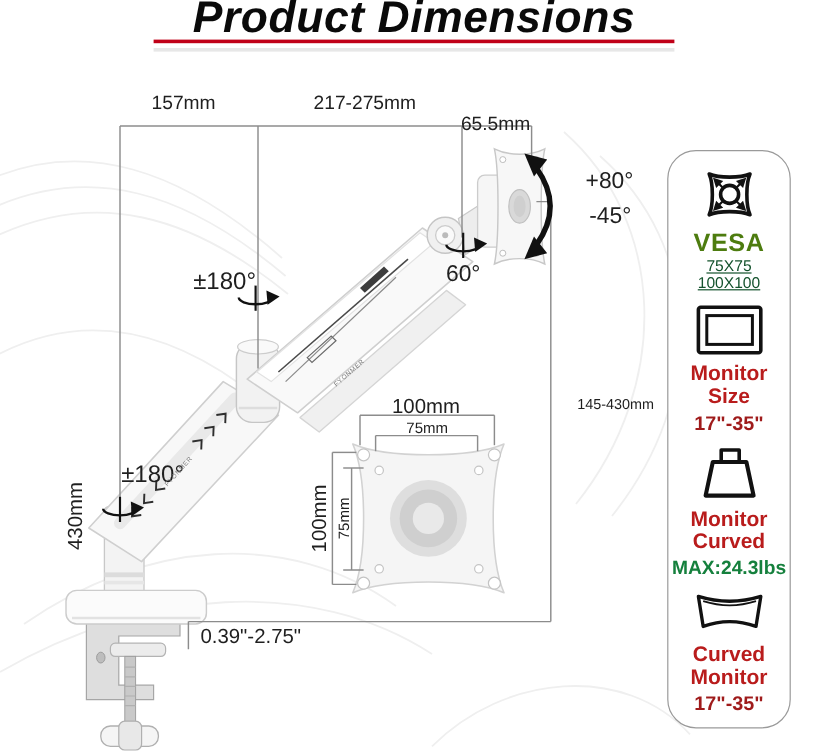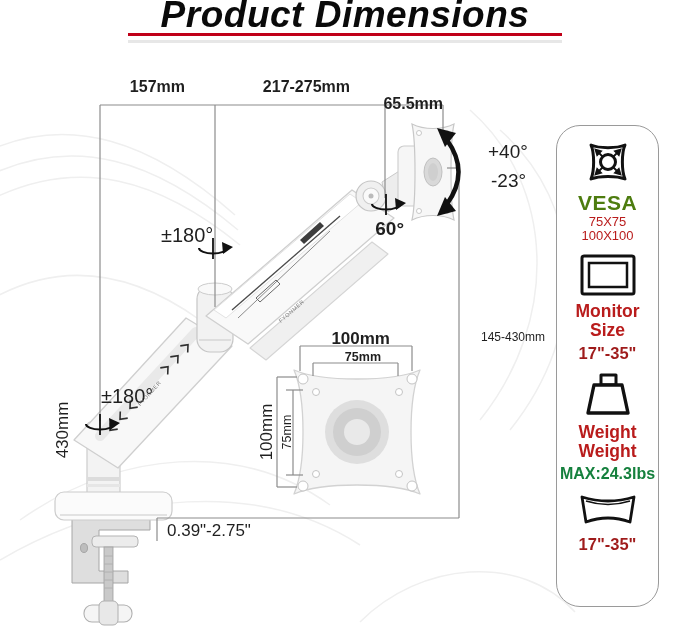--- a/index.html
+++ b/index.html
@@ -5,37 +5,37 @@
   html,body{margin:0;padding:0;}
   body{
     width:679px;height:629px;position:relative;overflow:hidden;
     background:#ffffff;font-family:"Liberation Sans",sans-serif;
   }
   .abs{position:absolute;}
   .lbl{position:absolute;color:#1f1f1f;white-space:nowrap;line-height:1;}
   .dimlbl{font-size:16px;}
   .biglbl{font-size:19px;}
   .rot{transform:rotate(-90deg);transform-origin:center center;text-align:center;}
-  .ctr{text-align:right;font-weight:bold;}
+  .ctr{text-align:center;}
   #title{
     left:128px;top:-6px;width:434px;text-align:center;
     font-size:37px;font-weight:800;font-style:italic;letter-spacing:.5px;color:#0a0a0a;
   }
   #title-underline{left:128px;top:33px;width:434px;height:3px;background:#c00018;}
   #title-underline2{left:128px;top:40px;width:434px;height:3px;background:#e7e7e7;}
   .brandtxt{font-size:5.5px;color:#7d7d7d;letter-spacing:.6px;text-align:center;}
   
   #panel{
     position:absolute;left:556px;top:125px;width:101px;height:480px;
     border:1.6px solid #9a9a9a;border-radius:24px;background:#fff;
   }
   .spec{position:absolute;left:0;width:100%;text-align:center;}
   .spec svg{display:block;margin:0 auto;}
   .spec-title{font-size:17.5px;font-weight:bold;color:#b91c1c;line-height:1.06;margin-top:6px;}
-  .spec-sub{font-size:13px;color:#b91c1c;line-height:1.1;}
+  .spec-sub{font-size:13px;color:#14532d;line-height:1.1;text-decoration:underline;}
   .spec-val{font-size:16.5px;font-weight:bold;color:#9f1b1b;margin-top:5px;}
   .spec-val.max{color:#15803d;font-size:16px;}
   #spec-vesa-title{font-size:21px;font-weight:800;color:#4d7c0f;margin-top:3px;letter-spacing:.5px;}
 </style>
 </head>
 <body>
 
 <div id="title" class="abs">Product Dimensions</div>
 <div id="title-underline" class="abs"></div>
 <div id="title-underline2" class="abs"></div>
@@ -197,22 +197,22 @@
   <g stroke="#111111" fill="none">
     <path d="M386,194 V215" stroke-width="1.8"></path>
     <path d="M372,204 A14,5.5 0 1 0 400,204" stroke-width="2"></path>
     <polygon points="395,198 406,203 396,210" fill="#111111" stroke="none"></polygon>
   </g>
 </svg>
 
 <div class="lbl dimlbl ctr" style="left:121px;top:79px;width:64px;">157mm</div>
 <div class="lbl dimlbl ctr" style="left:258px;top:79px;width:92px;">217-275mm</div>
 <div class="lbl dimlbl ctr" style="left:383px;top:78px;width:60px;margin-top:18px;">65.5mm</div>
-<div class="lbl biglbl" style="left:488px;top:142px;">+40°</div>
-<div class="lbl biglbl" style="left:491px;top:171px;">-23°</div>
+<div class="lbl biglbl" style="left:488px;top:142px;">+80°</div>
+<div class="lbl biglbl" style="left:491px;top:171px;">-45°</div>
 <div class="lbl biglbl ctr" style="left:368px;top:219px;width:36px;">60°</div>
 <div class="lbl" style="left:161px;top:225px;font-size:20px;">±180°</div>
 <div class="lbl" style="left:101px;top:386px;font-size:20px;">±180°</div>
 <div class="lbl rot" style="left:30px;top:421px;width:66px;height:18px;font-size:17px;">430mm</div>
 <div class="lbl" style="left:481px;top:331px;font-size:12px;">145-430mm</div>
 <div class="lbl" style="left:167px;top:522px;font-size:17px;">0.39"-2.75"</div>
 
 <div class="lbl ctr" style="left:320px;top:330px;width:70px;font-size:17px;">100mm</div>
 <div class="lbl ctr" style="left:331px;top:351px;width:50px;font-size:12.5px;">75mm</div>
 <div class="lbl rot" style="left:234px;top:423px;width:66px;height:18px;font-size:17px;">100mm</div>
@@ -250,25 +250,26 @@
     </svg>
     <div class="spec-title">Monitor Size</div>
     <div class="spec-val">17"-35"</div>
   </div>
 
   <div class="spec" style="top:246px;">
     <svg width="54" height="45" viewBox="0 0 54 45">
       <rect x="20" y="3" width="15" height="10" fill="#ffffff" stroke="#111111" stroke-width="3" stroke-linejoin="round"></rect>
       <path d="M13,13 H41 L47,41 H7 Z" fill="#ffffff" stroke="#111111" stroke-width="3.4" stroke-linejoin="round"></path>
     </svg>
-    <div class="spec-title">Weight Weight</div>
+    <div class="spec-title">Monitor Curved</div>
     <div class="spec-val max">MAX:24.3lbs</div>
   </div>
 
   <div class="spec" style="top:364px;">
     <svg width="58" height="40" viewBox="0 0 58 40">
       <path d="M3,7 Q29,15 55,7 L51,32 Q29,24 7,32 Z" fill="#ffffff" stroke="#111111" stroke-width="2.8" stroke-linejoin="round"></path>
       <path d="M7,11 Q29,18 51,11" fill="none" stroke="#111111" stroke-width="1.6"></path>
     </svg>
+    <div class="spec-title">Curved Monitor</div>
     <div class="spec-val">17"-35"</div>
   </div>
 
 </div>
 
 </body></html>

